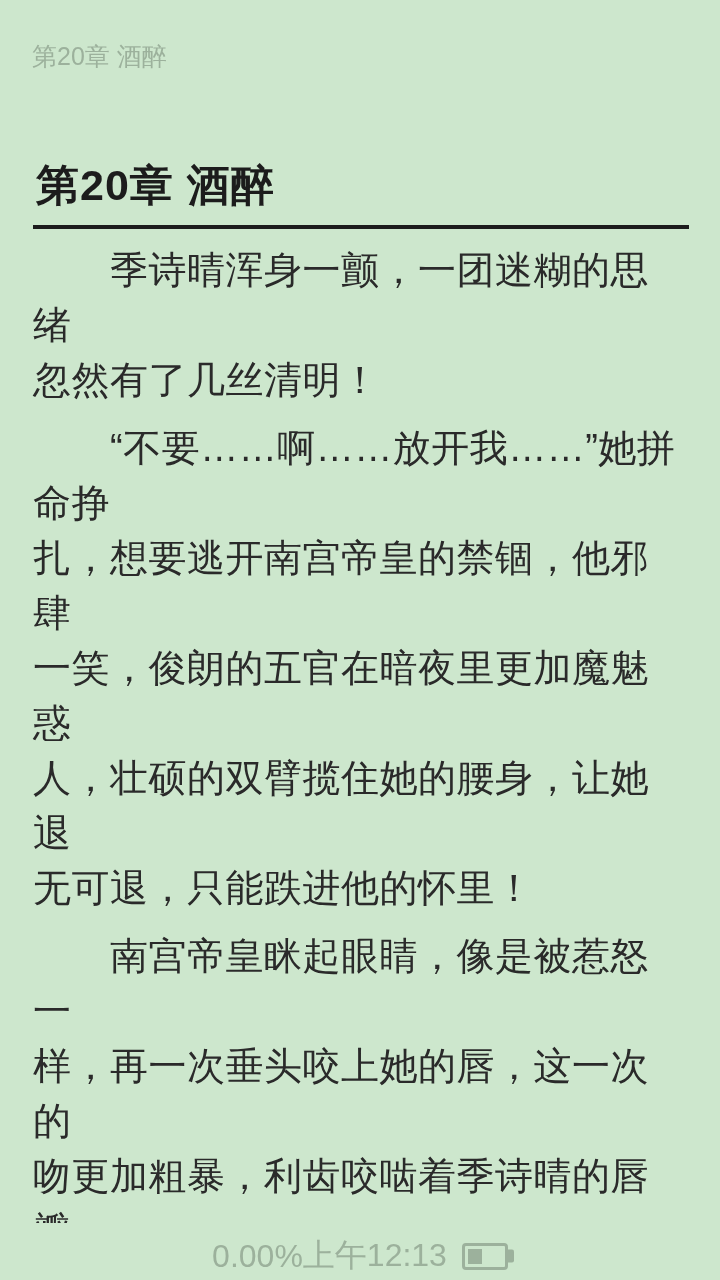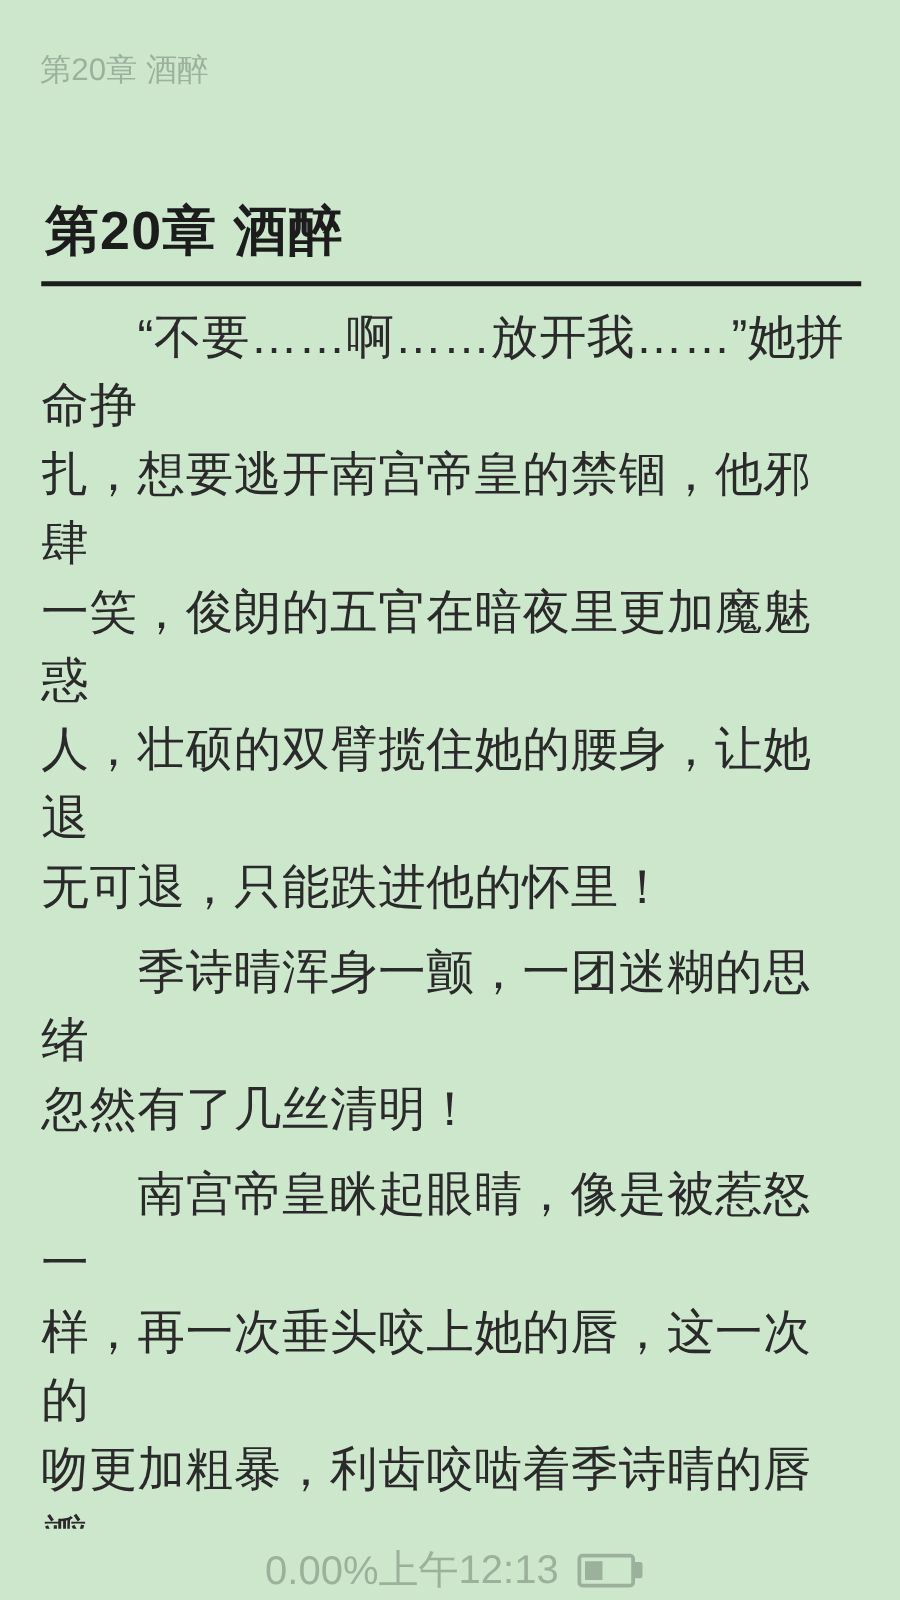--- a/index.html
+++ b/index.html
@@ -101,27 +101,27 @@
 <div class="screen">
 
   <div class="top-bar">
     <span class="left">第20章 酒醉</span>
   </div>
 
   <div class="reading-area">
     <h1 class="chapter-heading">第20章 酒醉</h1>
     <div class="chapter-divider"></div>
     <div class="paragraphs">
+      <p>　　季诗晴浑身一颤，一团迷糊的思绪
+忽然有了几丝清明！</p>
       <p>　　“不要……啊……放开我……”她拼命挣
 扎，想要逃开南宫帝皇的禁锢，他邪肆
 一笑，俊朗的五官在暗夜里更加魔魅惑
 人，壮硕的双臂揽住她的腰身，让她退
 无可退，只能跌进他的怀里！</p>
-      <p>　　季诗晴浑身一颤，一团迷糊的思绪
-忽然有了几丝清明！</p>
       <p>　　南宫帝皇眯起眼睛，像是被惹怒一
 样，再一次垂头咬上她的唇，这一次的
 吻更加粗暴，利齿咬啮着季诗晴的唇瓣
 和舌尖，丝丝鲜血渗了出来，那腥甜的
 味道并没有引来南宫帝皇的怜惜，向她
 索取更多！</p>
 
     </div>
   </div>
 

